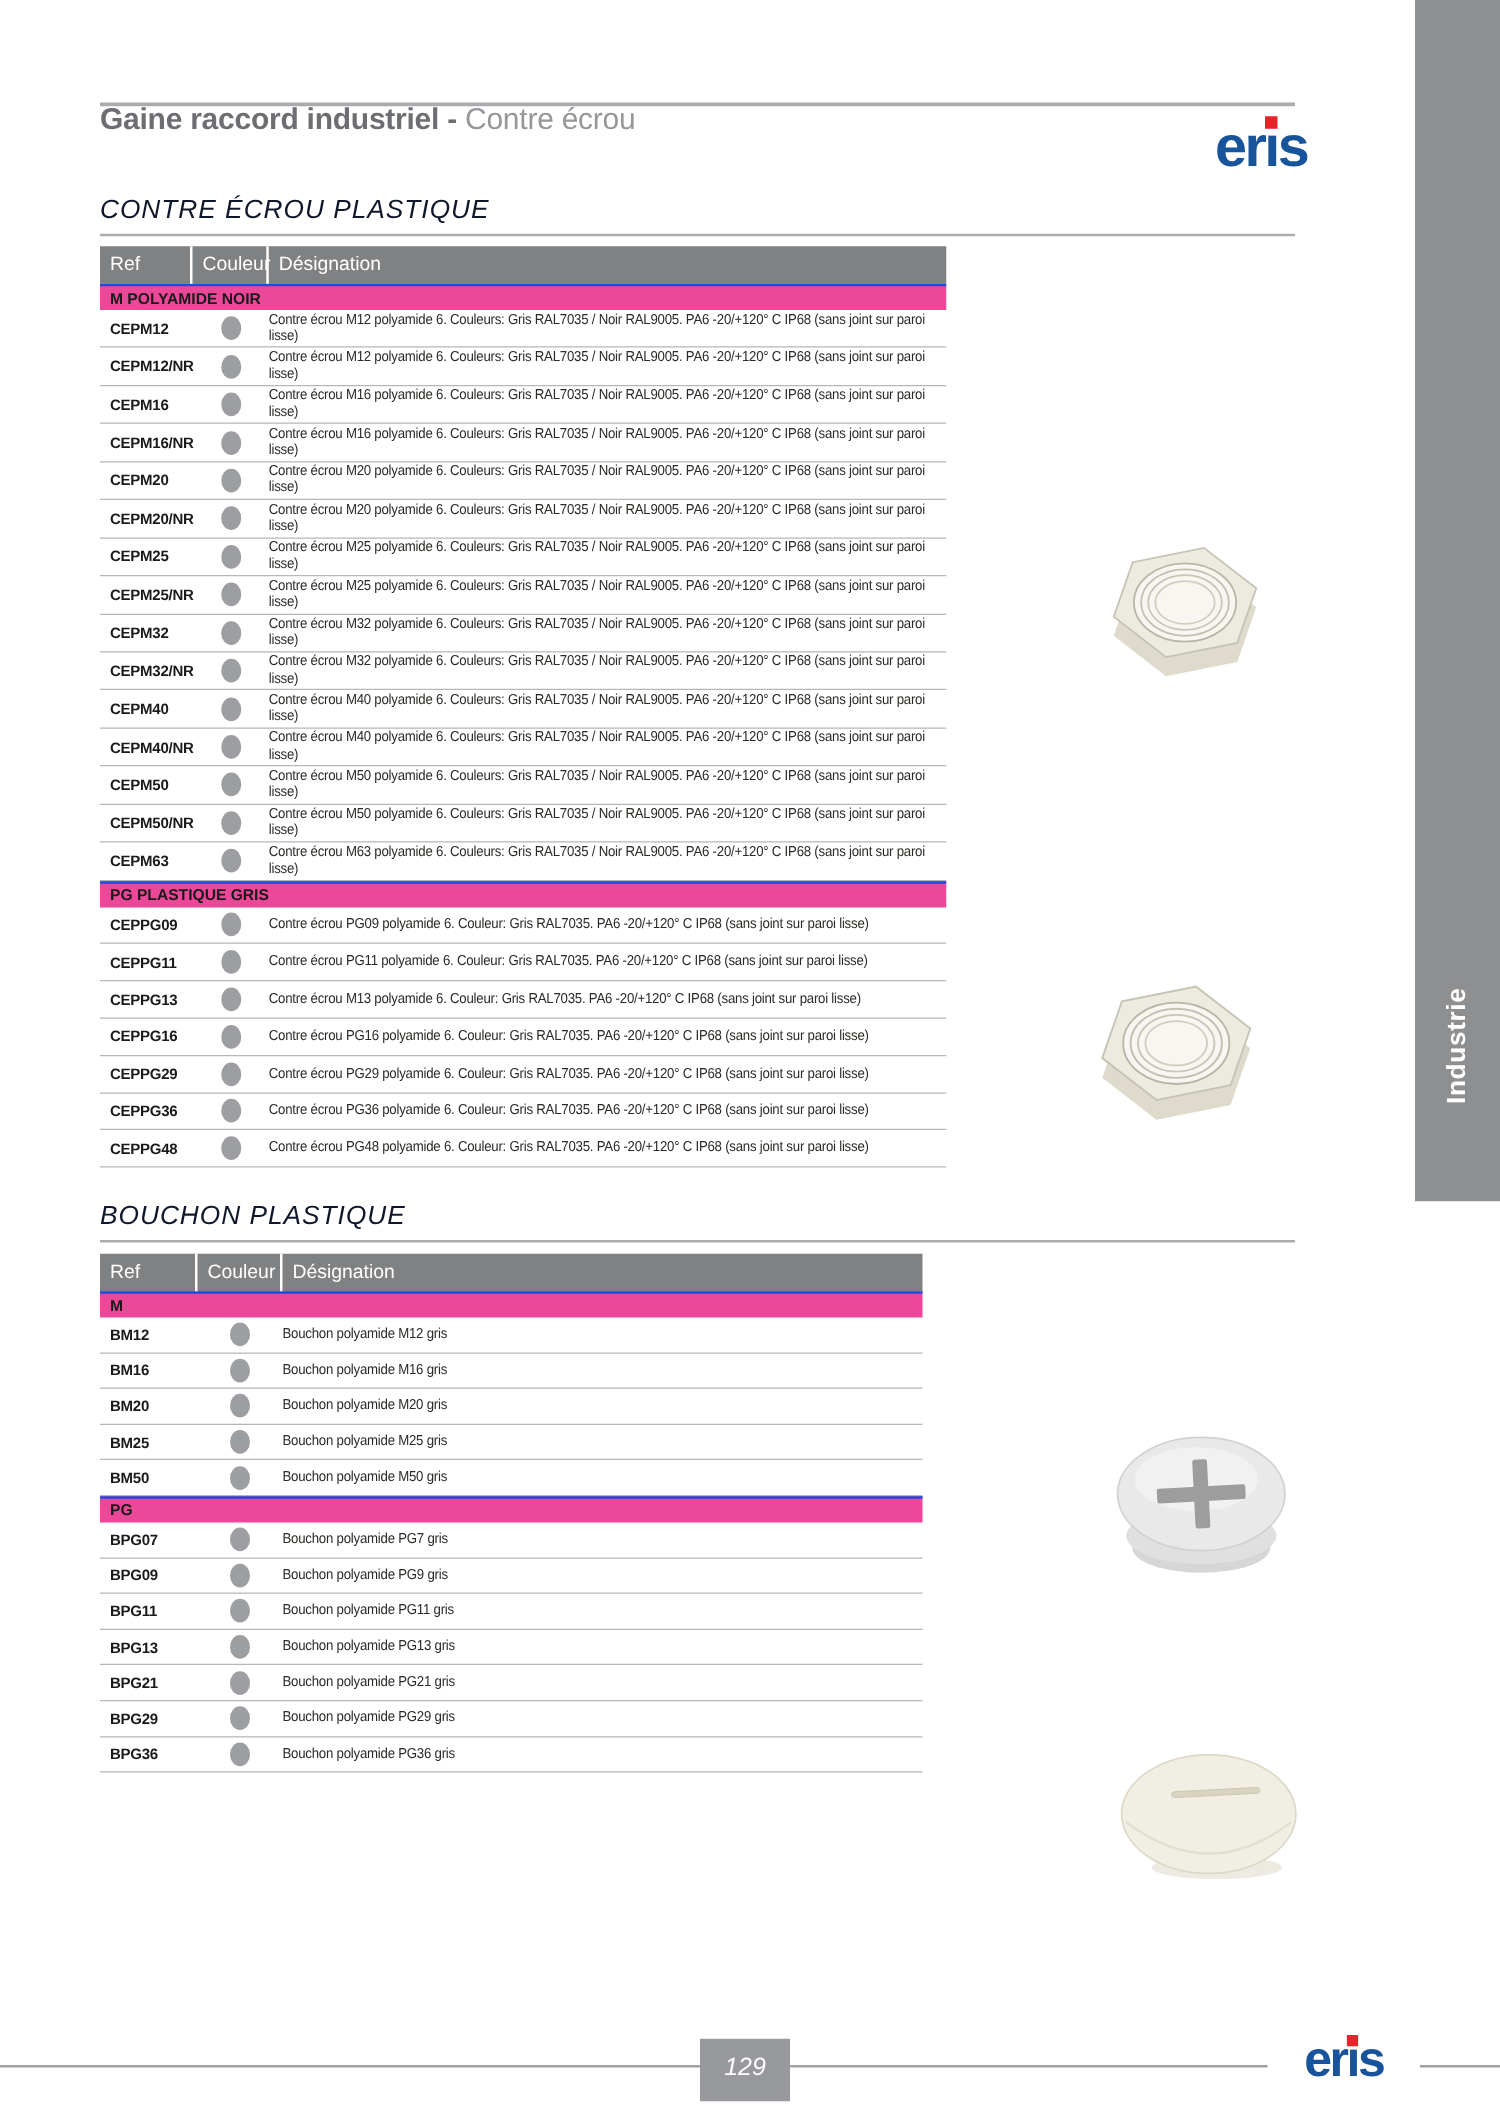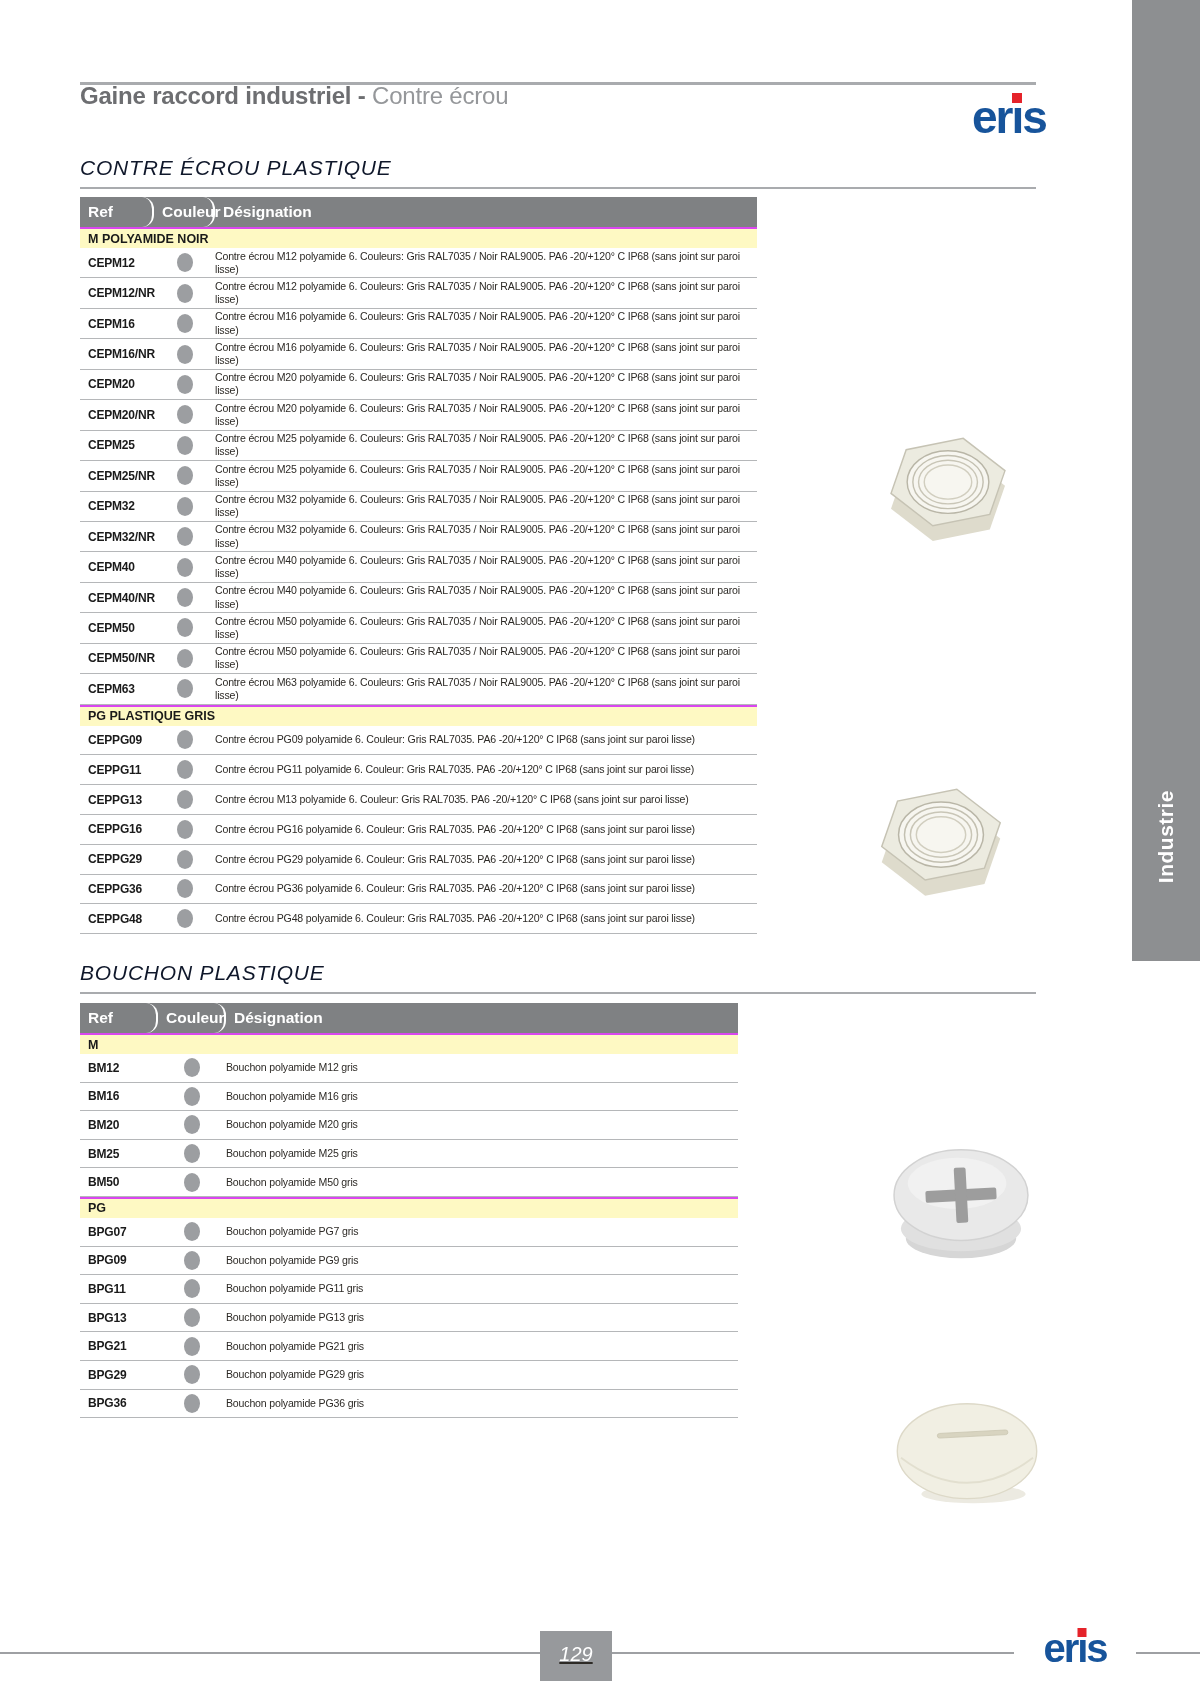--- a/index.html
+++ b/index.html
@@ -37,36 +37,36 @@
   }
 
   
   .section-title{font-style:italic;font-size:21px;color:#0f172a;letter-spacing:0.8px;}
 
   
   .ptable{position:absolute;}
   .t0{width:677px;--c1:74px;--c2:61px;--minrow:25.8px;}
   .t1{width:658px;--c1:78px;--c2:68px;--minrow:24.6px;}
   .thead{display:grid;grid-template-columns:var(--c1) var(--c2) 1fr;background:#7f8183;height:30px;}
-  .th{color:#fff;font-weight:bold;font-size:15.5px;display:flex;align-items:center;padding-left:8px;border-radius:12px;}
+  .th{color:#fff;font-weight:normal;font-size:15.5px;display:flex;align-items:center;padding-left:8px;}
   .th:nth-child(1),.th:nth-child(2){border-right:2px solid #ffffff;}
-  .section-row{background:#fef9c3;border-top:2px solid #d946ef;color:#1a1a1a;
+  .section-row{background:#ec4899;border-top:2px solid #1d4ed8;color:#1a1a1a;
     font-weight:bold;font-size:12.5px;padding:2.5px 0 2.5px 8px;}
   .trow{display:grid;grid-template-columns:var(--c1) var(--c2) 1fr;align-items:center;
     min-height:var(--minrow);border-bottom:1px solid #b5b7b9;padding:1.5px 0;}
   .ref-cell{font-weight:bold;font-size:12px;letter-spacing:-0.2px;padding-left:8px;color:#1a1a1a;}
   .dot-cell{display:flex;align-items:center;justify-content:center;}
   .dot{width:16px;height:19px;border-radius:50%;display:block;}
   .des-cell{font-size:11.5px;line-height:1.15;letter-spacing:-0.2px;width:580px;
     transform:scaleX(0.92);transform-origin:left center;}
 
   
   .footer-line{left:0;top:1652px;width:1200px;height:2px;background:#9ea0a3;}
-  .page-box{left:540px;top:1631px;width:72px;height:50px;background:#97999c;
-    display:flex;justify-content:center;text-decoration:underline;}
+  .page-box{left:560px;top:1631px;width:72px;height:50px;background:#97999c;
+    display:flex;justify-content:center;}
   .page-num{color:#fff;font-size:20px;font-style:italic;margin-top:12px;}
 
   .product-img{position:absolute;}
 </style>
 </head>
 <body>
 
 <div class="abs sidebar-tab">
   <span class="sidebar-label">Industrie</span>
 </div>

